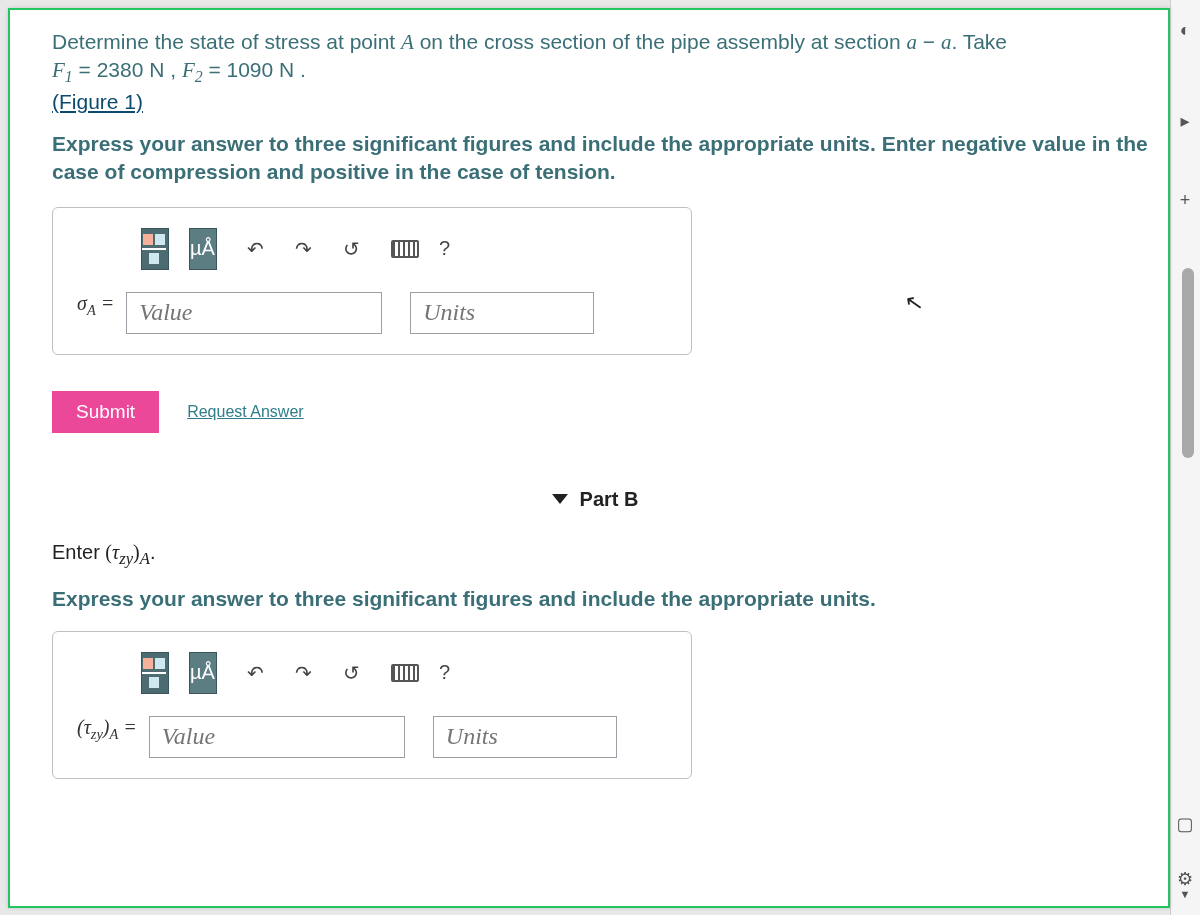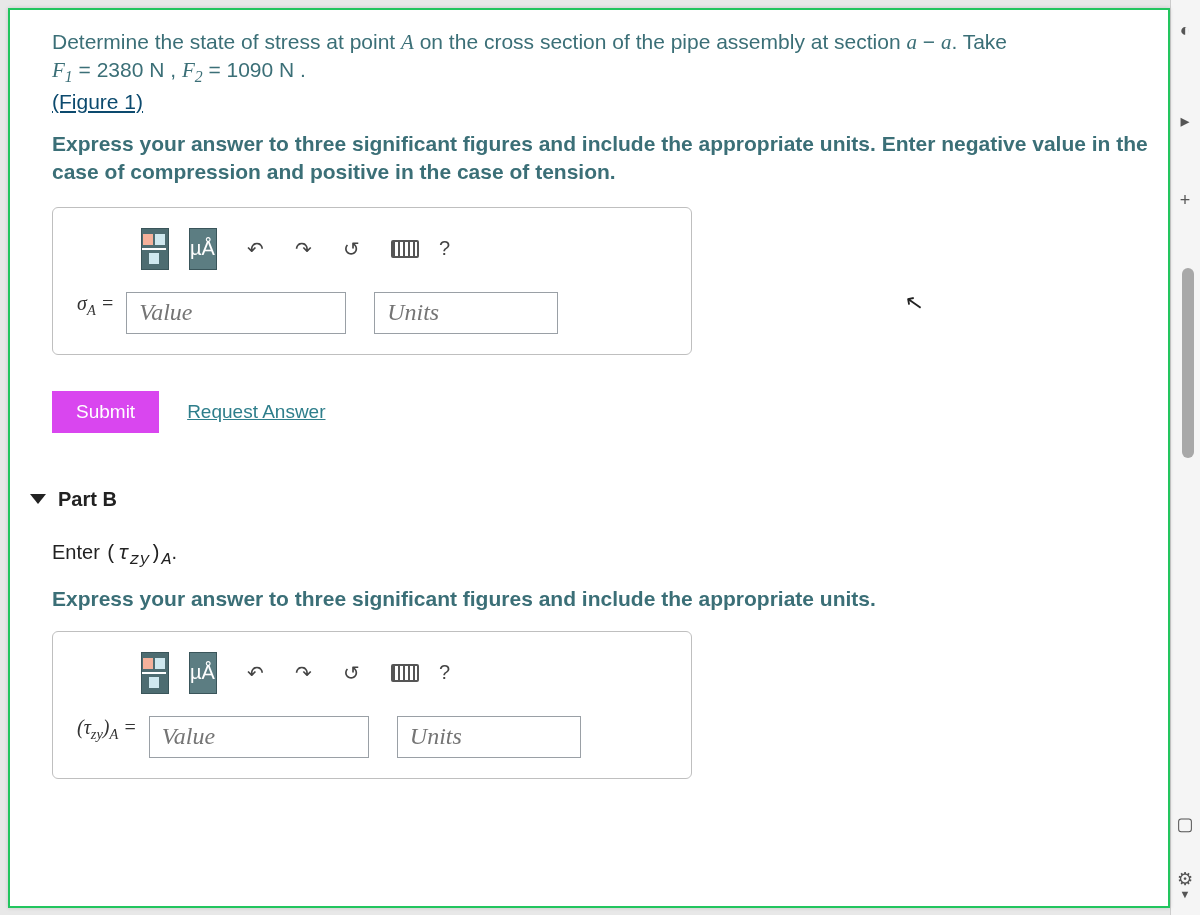--- a/index.html
+++ b/index.html
@@ -80,33 +80,33 @@
   .value-input, .units-input {
     border: 1px solid #9aa0a6;
     height: 42px;
     font-family: Georgia,'Times New Roman',serif;
     font-style: italic;
     font-size: 24px;
     color: #888;
     padding: 0 12px;
     background:#fff;
   }
-  .value-input { width: 220px; margin-right: 28px; }
+  .value-input { width: 256px; margin-right: 28px; }
   .units-input { width: 184px; }
   .submit-row { margin-top: 36px; display:flex; align-items:center; }
   .submit-btn {
-    background:#d946ef; color:#fff; border:none; font-size:19px;
+    background:#ec4899; color:#fff; border:none; font-size:19px;
     padding: 10px 24px; cursor:pointer; font-family: Arial,Helvetica,sans-serif;
   }
-  .request-link { color:#2e7e8b; text-decoration: underline; font-size:19px; margin-left:28px; cursor:pointer; }
-  .part-header { display:flex; align-items:center; margin-top:55px; margin-left:-22px; cursor:pointer; }
+  .request-link { color:#2e7e8b; text-decoration: underline; font-size:16px; margin-left:28px; cursor:pointer; }
+  .part-header { display:flex; align-items:center; margin-top:55px; margin-left:-22px; cursor:pointer;justify-content:center; }
   .part-header .tri { width:0; height:0; border-left:8px solid transparent; border-right:8px solid transparent; border-top:10px solid #222; margin-right:12px; }
   .part-header .lbl { font-weight:bold; font-size:20px; color:#222; }
   .find-text { margin-top:30px; font-size:20px; color:#222; }
-  .find-text .mathp { font-family: Liberation Mono, monospace; }
+  .find-text .mathp { font-family: Liberation Serif, serif; }
   .find-text .mathp i { font-style: italic; }
   .instruction2 { color:#3b6f77; font-size:21px; font-weight:bold; margin-top:18px; }
   .cursor-arrow { position:absolute; top:280px; right:245px; font-size:22px; color:#222; transform: rotate(-10deg); }
   .scrollbar {
     position:absolute; right:4px; top:8px; width:16px; height:895px;
   }
   .scrollbar-thumb {
     position:absolute; right:2px; top:260px; width:12px; height:190px;
     background:#a8a8a8; border-radius:6px;
   }

